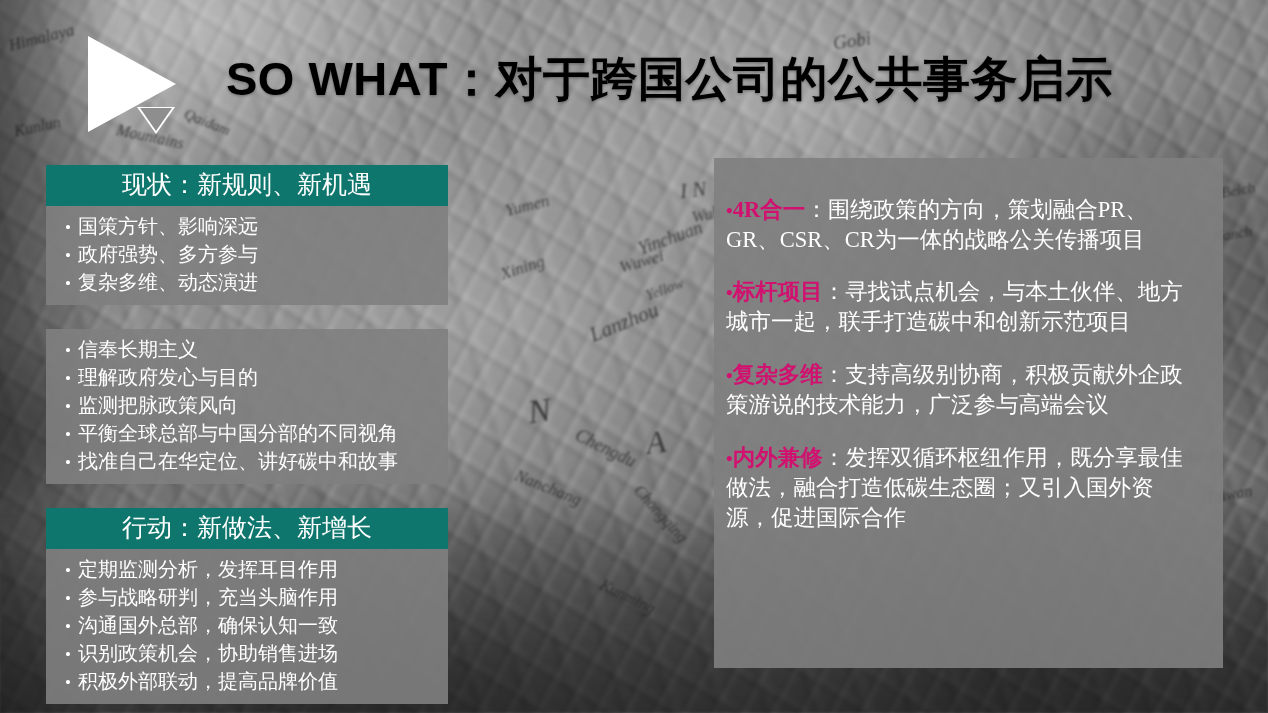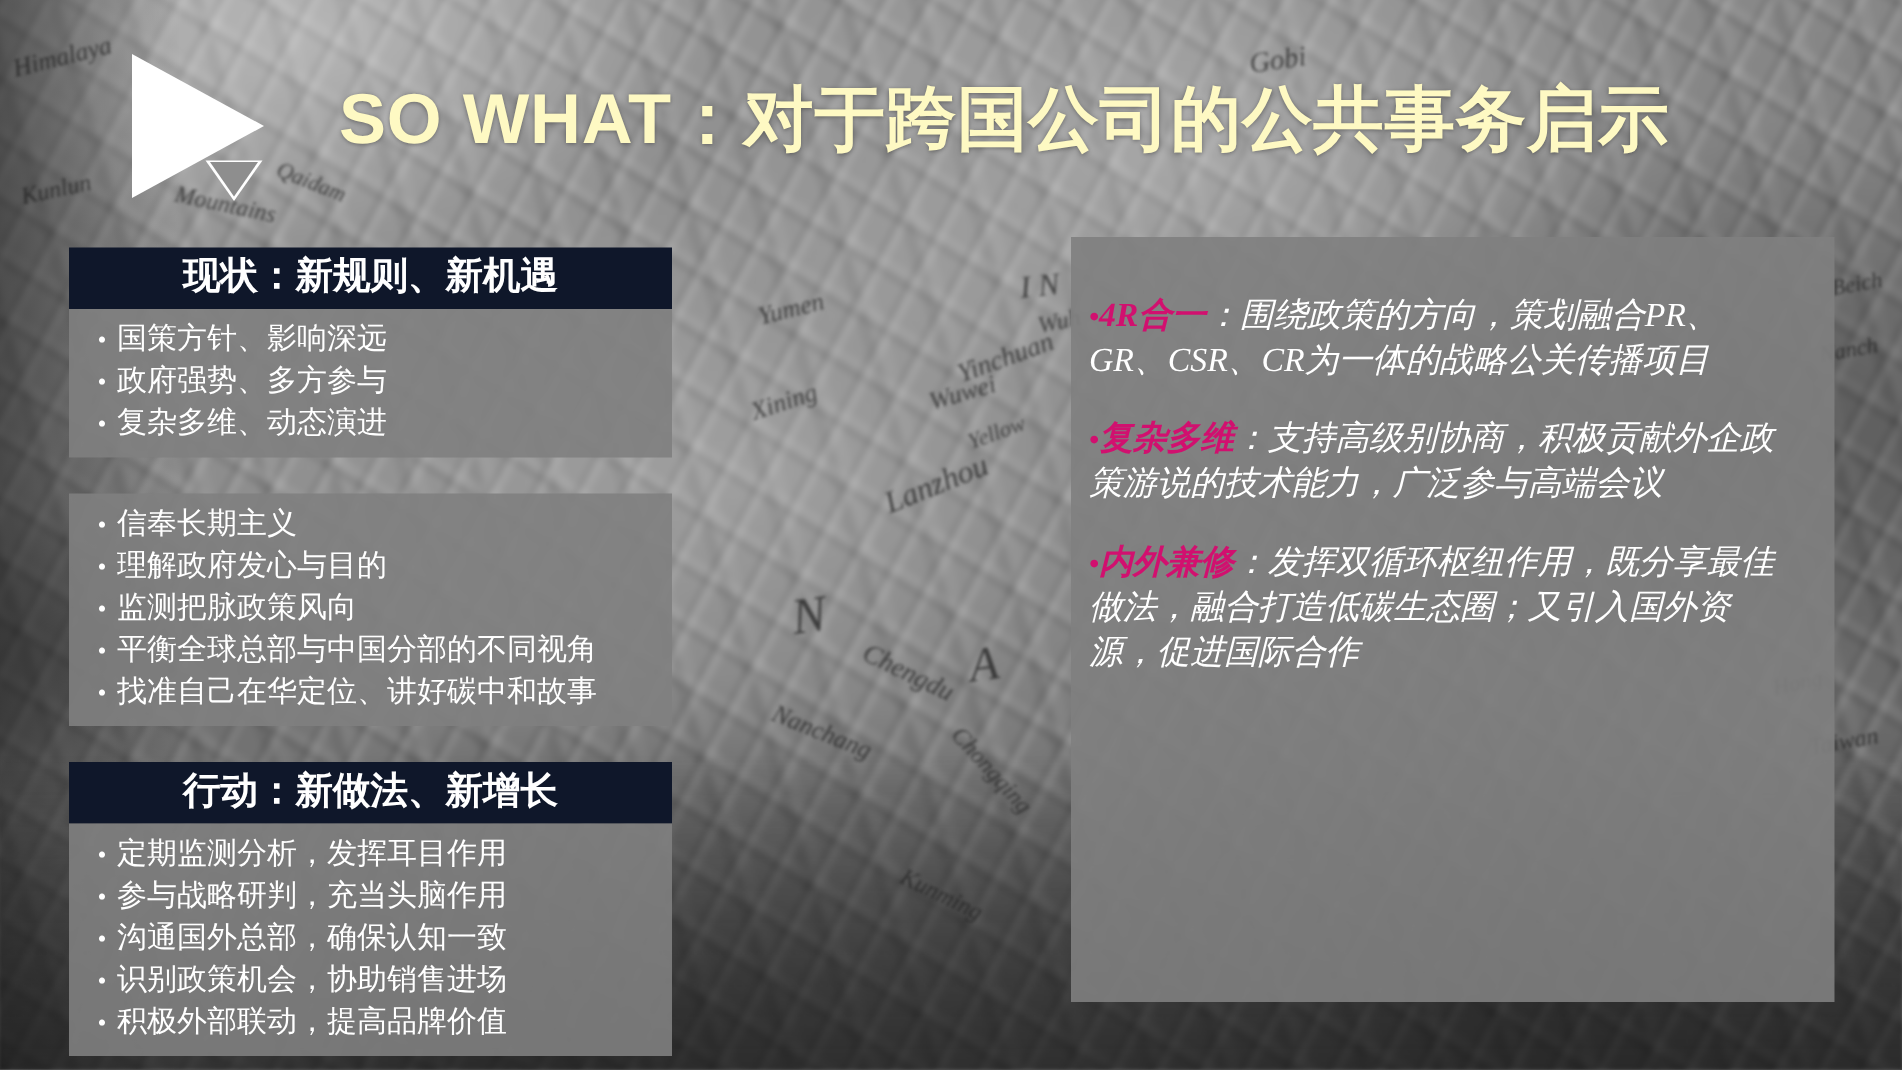--- a/index.html
+++ b/index.html
@@ -90,42 +90,42 @@
     border-left: 16px solid transparent;
     border-right: 16px solid transparent;
     border-top: 23px solid #8e8e8e;
   }
 
   
   .title {
     position: absolute;
     left: 226px;
     top: 48px;
-    color: #fef9c3;
+    color: #000000;
     font-size: 47px;
     font-weight: bold;
     letter-spacing: .5px;
     white-space: nowrap;
     text-shadow: 0 1px 3px rgba(0,0,0,.35);
   }
 
   
   .left-col {
     position: absolute;
     left: 46px;
     top: 165px;
     width: 402px;
   }
   .panel { margin-bottom: 24px; }
   .panel-head {
-    background: #0f172a;
+    background: #0f766e;
     color: #ffffff;
     text-align: center;
     font-size: 25px;
-    font-weight: bold;
+    font-weight: normal;
     line-height: 1.36;
     padding: 3px 0 4px 0;
     font-family: "Liberation Serif", "DejaVu Serif", serif;
   }
   .panel-body {
     background: rgba(128,128,128,.90);
     padding: 6px 0 9px 0;
   }
   .bullet-row {
     display: flex;
@@ -148,21 +148,20 @@
   
   .right-panel {
     position: absolute;
     left: 714px;
     top: 158px;
     width: 509px;
     height: 510px;
     background: rgba(128,128,128,.90);
     padding: 14px 28px 10px 12px;
     box-sizing: border-box;
-    font-style: italic;
   }
   .r-item {
     color: #ffffff;
     font-size: 22.5px;
     line-height: 1.34;
     font-family: "Liberation Serif", "DejaVu Serif", serif;
     margin-bottom: 22px;
     text-indent: 0;
   }
   .r-item:last-child { margin-bottom: 0; }
@@ -282,17 +281,18 @@
           <div class="bullet-row">
             <span class="bullet-dot">•</span>
             <span class="bullet-text">积极外部联动，提高品牌价值</span>
           </div>
         </div>
       </div>
     </div>
 
   <div class="right-panel" id="right-panel">
       <p class="r-item"><span class="r-dot">•</span><span class="r-label">4R合一</span><span>：</span><span>围绕政策的方向，策划融合PR、GR、CSR、CR为一体的战略公关传播项目</span></p>
+      <p class="r-item"><span class="r-dot">•</span><span class="r-label">标杆项目</span><span>：</span><span>寻找试点机会，与本土伙伴、地方城市一起，联手打造碳中和创新示范项目</span></p>
       <p class="r-item"><span class="r-dot">•</span><span class="r-label">复杂多维</span><span>：</span><span>支持高级别协商，积极贡献外企政策游说的技术能力，广泛参与高端会议</span></p>
       <p class="r-item"><span class="r-dot">•</span><span class="r-label">内外兼修</span><span>：</span><span>发挥双循环枢纽作用，既分享最佳做法，融合打造低碳生态圈；又引入国外资源，促进国际合作</span></p>
     </div>
 
 </div>
 
 </body></html>

